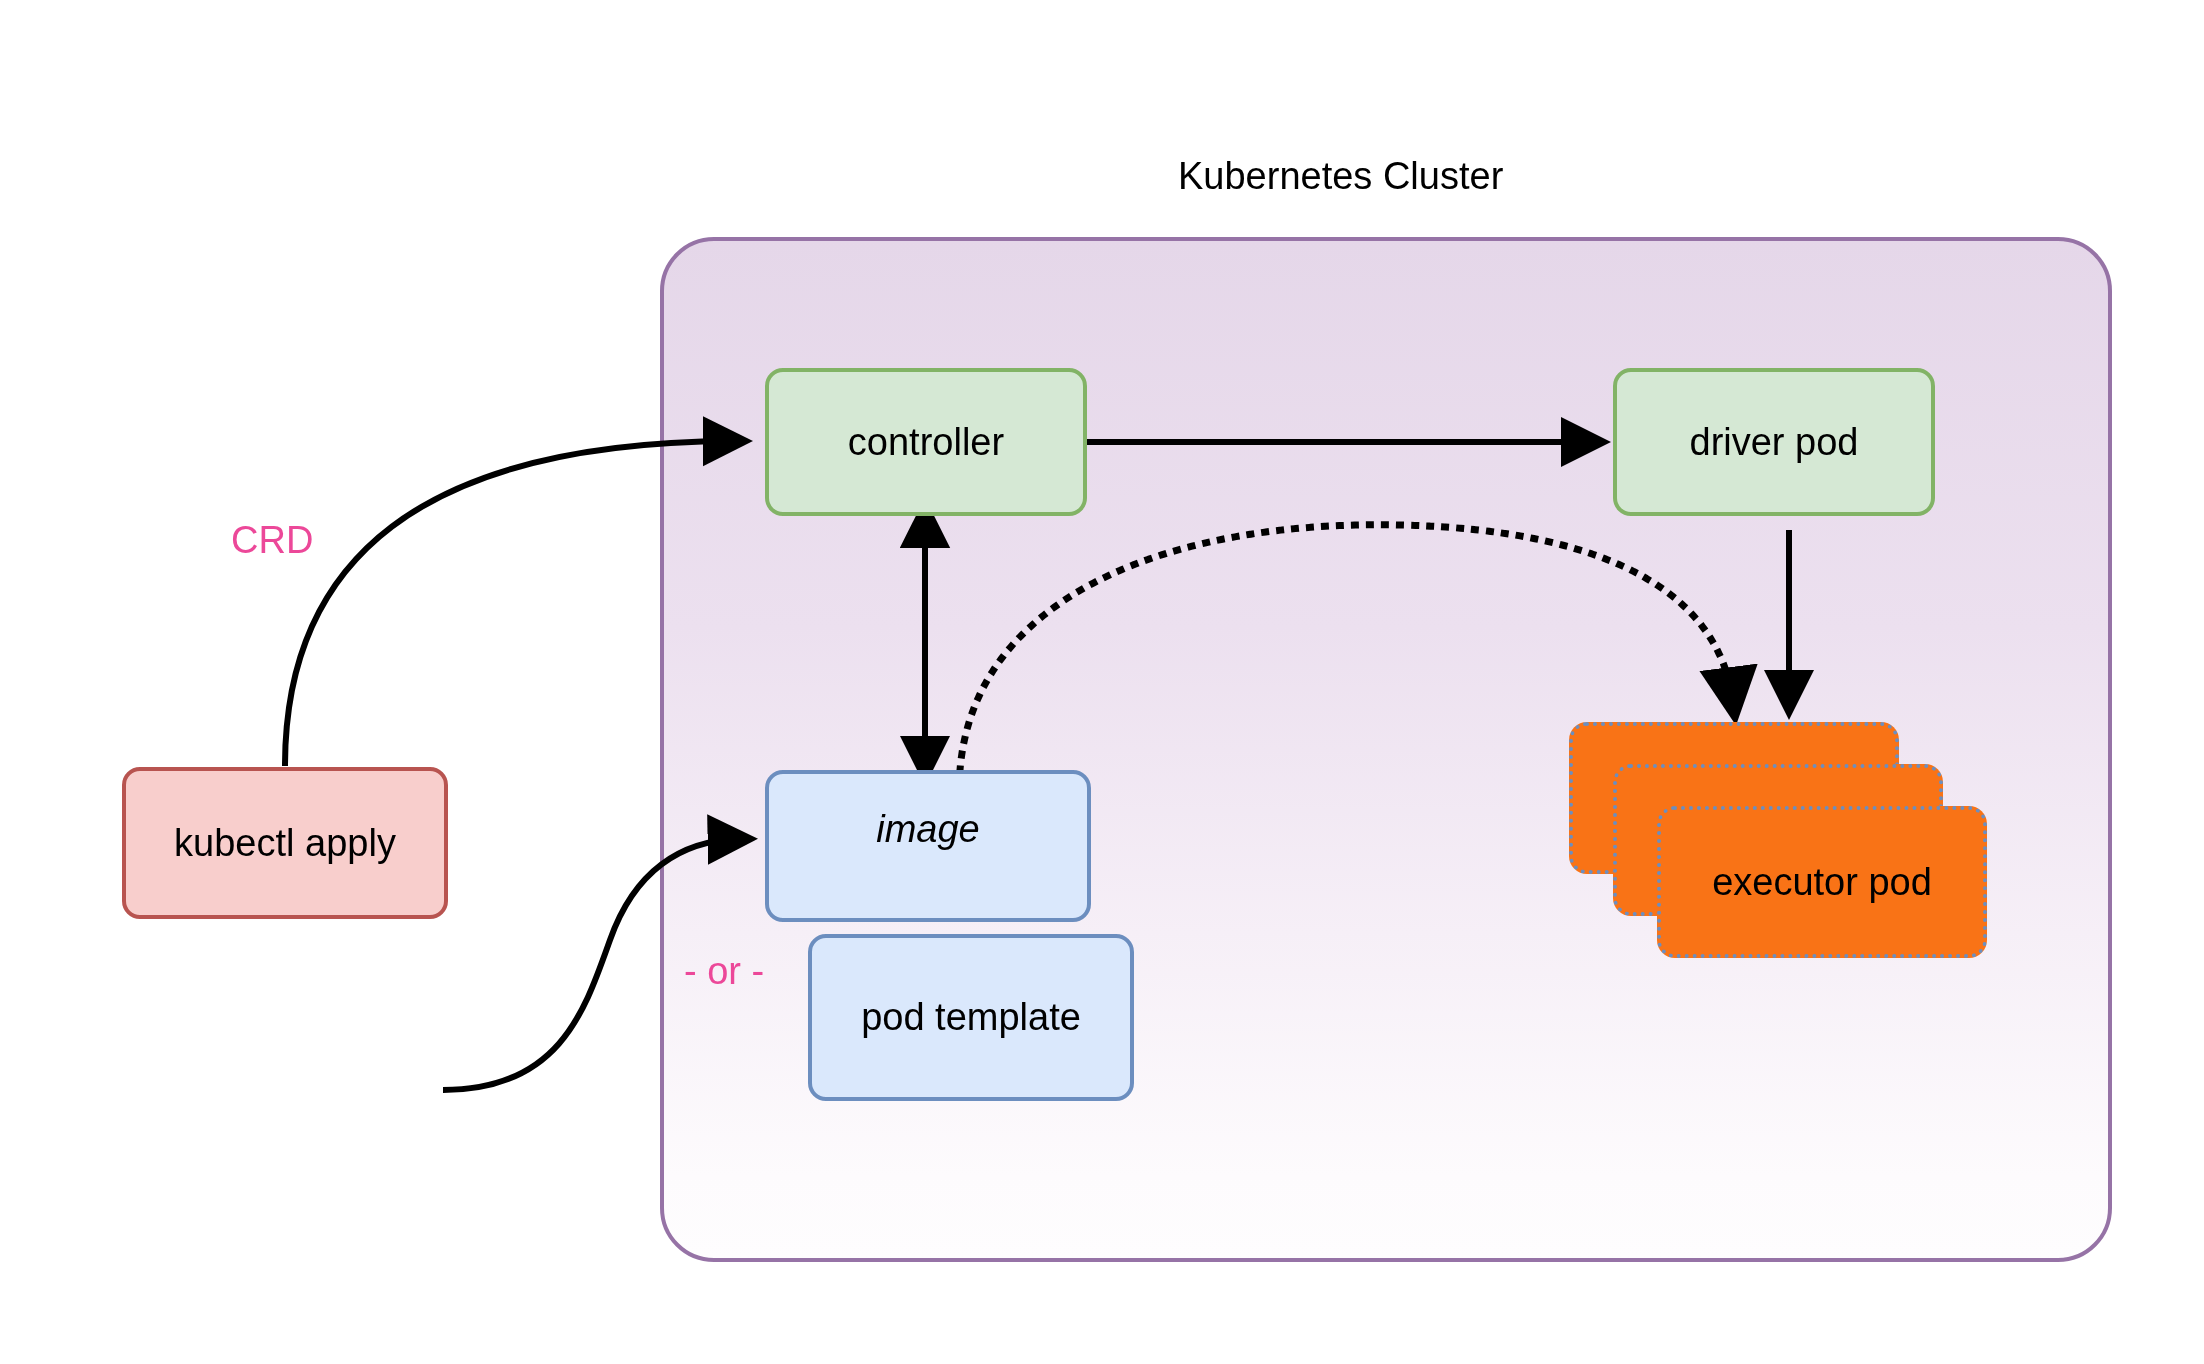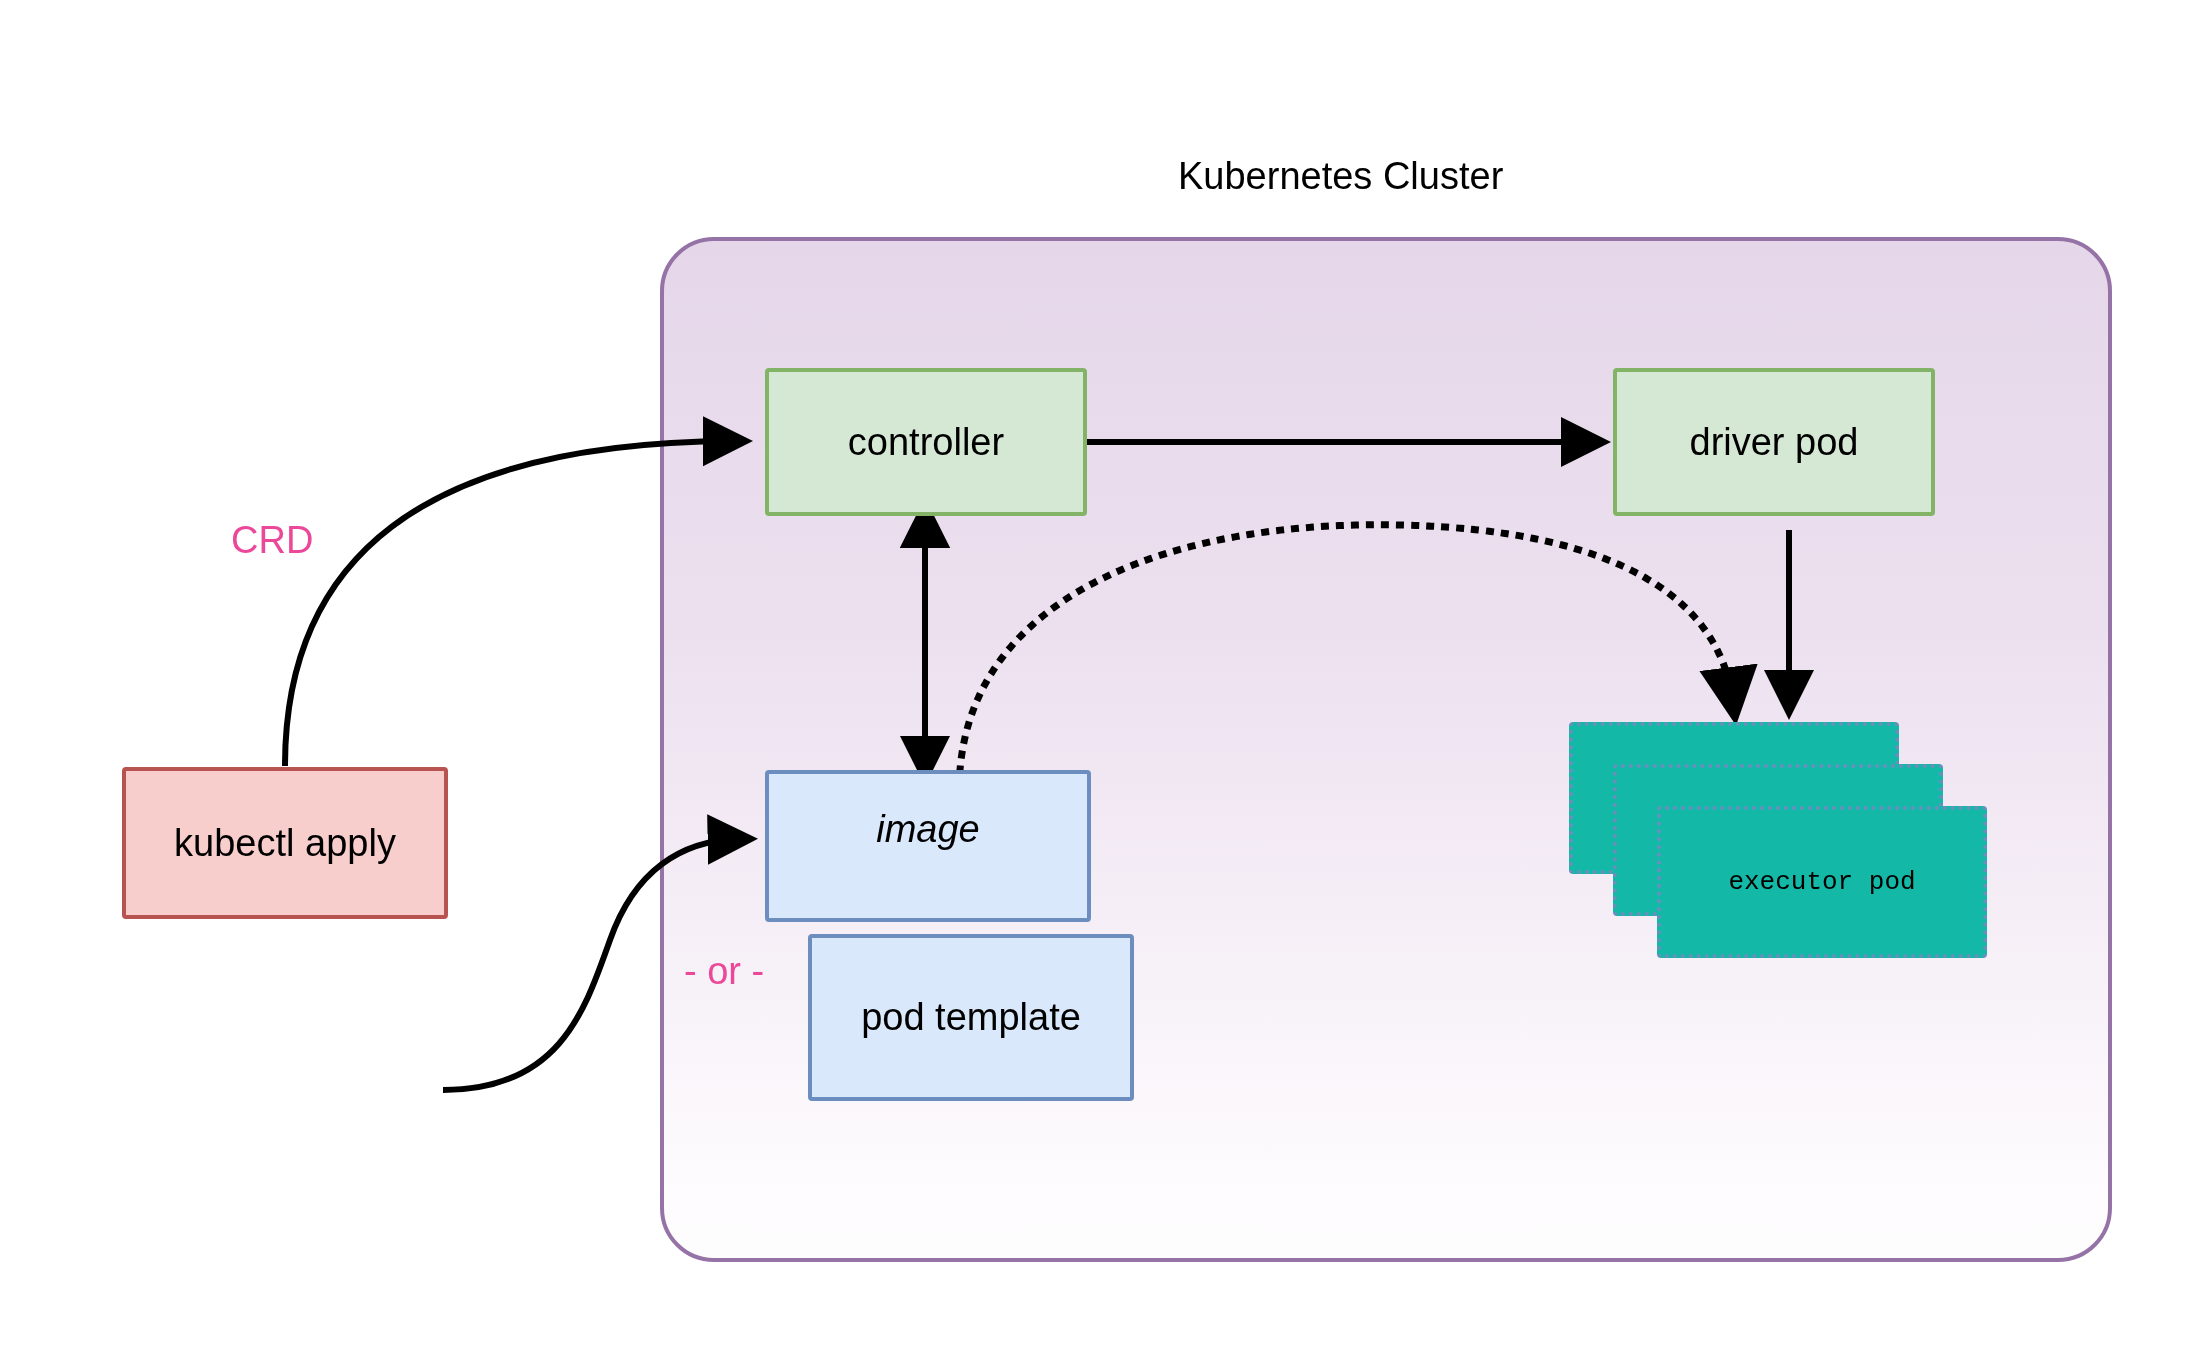--- a/index.html
+++ b/index.html
@@ -28,21 +28,21 @@
   }
 
   .node {
     position: absolute;
     box-sizing: border-box;
     display: flex;
     align-items: center;
     justify-content: center;
     text-align: center;
     line-height: 1.18;
-    border-radius: 4px;
+    border-radius: 18px;
   }
 
   .cluster-title {
     position: absolute;
     font-size: 38px;
     color: #000000;
     white-space: nowrap;
   }
 
   .cluster-box {
@@ -62,24 +62,23 @@
     background: #f8cecc;
     border: 4px solid #b85450;
     font-size: 38px;
   }
   .n-blue {
     background: #dae8fc;
     border: 4px solid #6c8ebf;
     font-size: 38px;
   }
   .n-blue-dotted {
-    background: #14b8a6;
+    background: #f97316;
     border: 4px dotted #6c8ebf;
-    font-size: 26px;
-    font-family: Liberation Mono, monospace;
+    font-size: 38px;
   }
 
   .exec-label {
     display: block;
     width: 100%;
     text-align: center;
     overflow: hidden;
     white-space: nowrap;
   }
 

